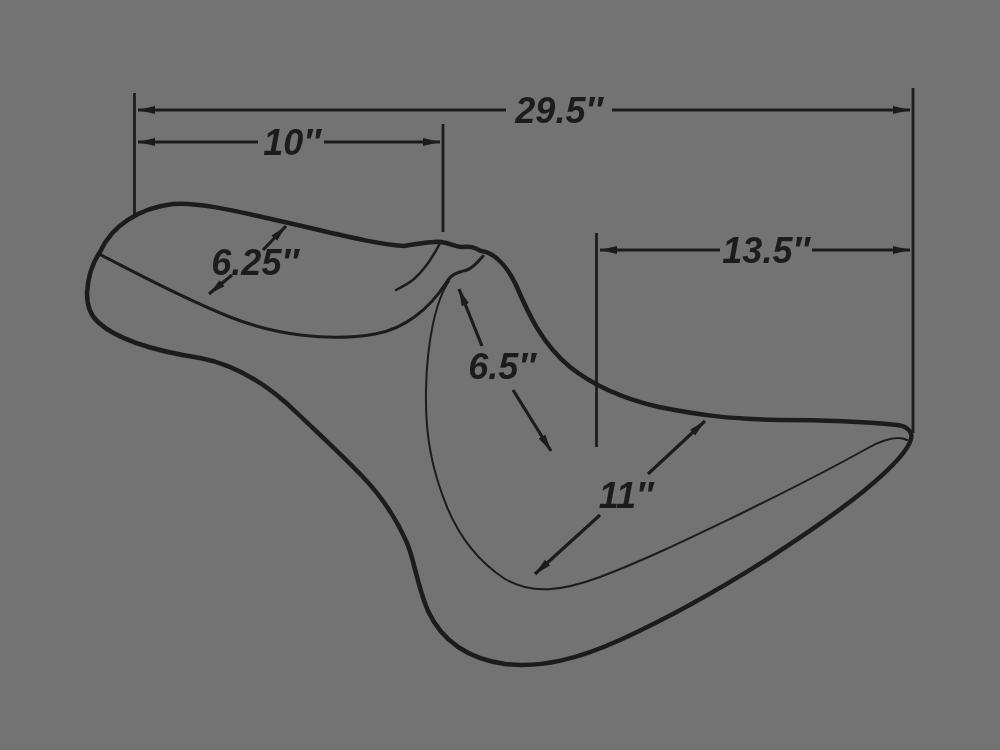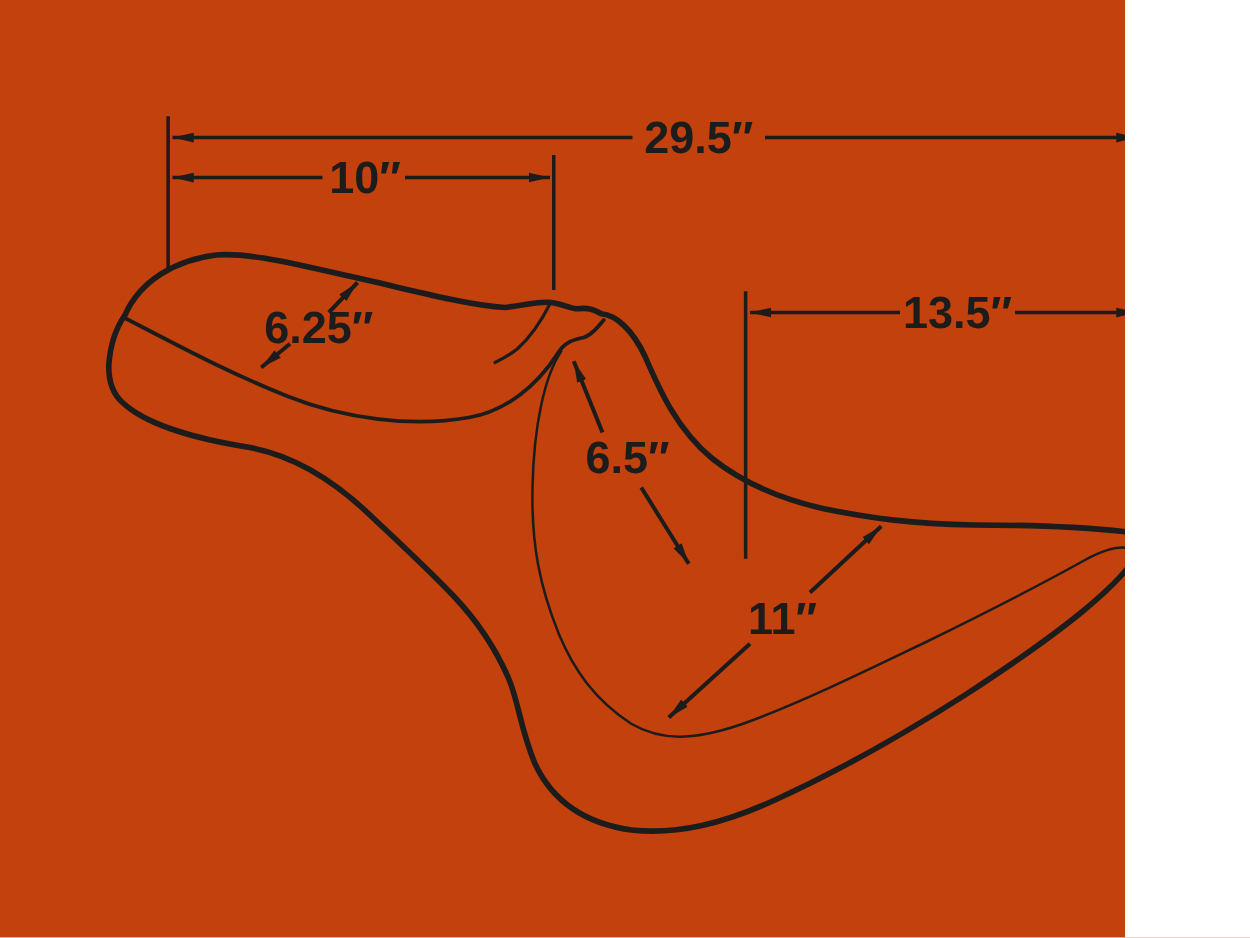--- a/index.html
+++ b/index.html
@@ -1,24 +1,25 @@
 <!DOCTYPE html>
 <html><head>
 <meta charset="utf-8">
 <style>
   html, body {
     margin: 0;
     padding: 0;
     background: #ffffff;
   }
   .canvas-wrap {
-    width: 900px;
+    width: 1000px;
     height: 750px;
-    background: #c2410c;
+    background: #737373;
     overflow: hidden;
+    font-style: italic;
   }
   svg { display: block; }
   .outline   { fill: none; stroke: #1c1c1c; stroke-width: 4.5; stroke-linecap: round; stroke-linejoin: round; }
   .seam      { fill: none; stroke: #1c1c1c; stroke-width: 3;   stroke-linecap: round; }
   .seam-thin { fill: none; stroke: #1c1c1c; stroke-width: 2;   stroke-linecap: round; }
   .seam-med  { fill: none; stroke: #1c1c1c; stroke-width: 2.5; stroke-linecap: round; }
   .dim       { fill: none; stroke: #1c1c1c; stroke-width: 2.8; stroke-linecap: butt; }
   .ext       { fill: none; stroke: #1c1c1c; stroke-width: 2.8; stroke-linecap: butt; }
   .diag      { fill: none; stroke: #1c1c1c; stroke-width: 3.2; stroke-linecap: butt; }
   .lbl {

